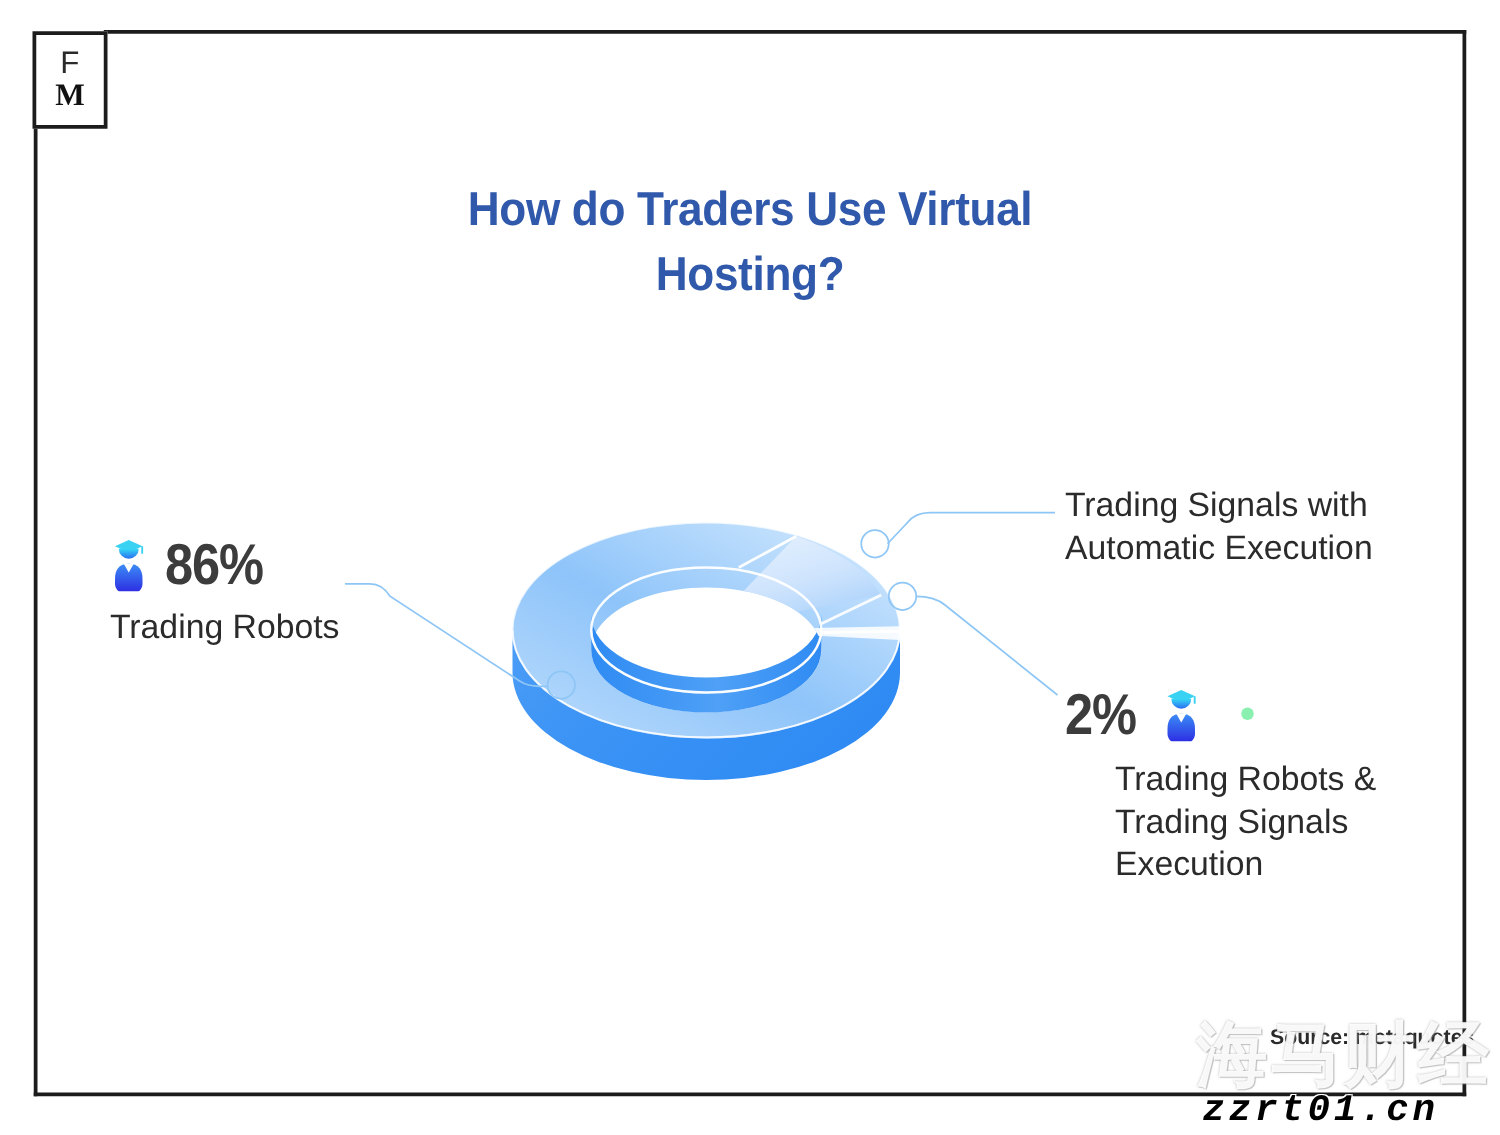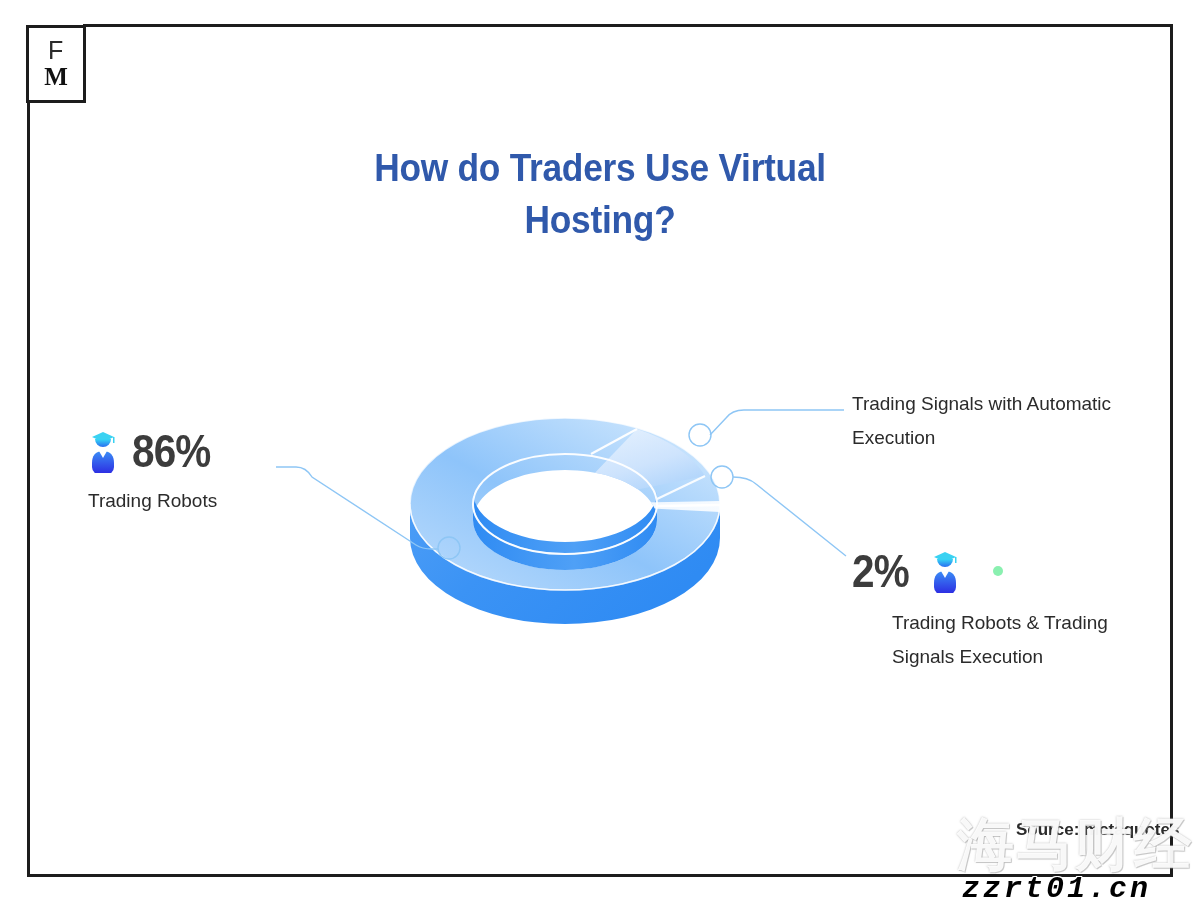--- a/index.html
+++ b/index.html
@@ -33,21 +33,21 @@
 
   
   .connectors{position:absolute;left:0;top:0;width:1200px;height:908px;pointer-events:none;}
 
   
   .label{position:absolute;}
   .lab-row{display:flex;align-items:center;gap:14px;}
   .pct{color:#3c3c3c;font-weight:700;font-size:46px;line-height:46px;
        font-family:"Liberation Sans",sans-serif;letter-spacing:-1px;
        transform:scaleX(.88);transform-origin:left center;white-space:nowrap;}
-  .desc{color:#2b2b2b;font-size:19px;line-height:34px;font-weight:400;
+  .desc{color:#2b2b2b;font-size:27px;line-height:34px;font-weight:400;
         font-family:"Liberation Sans",sans-serif;}
 
   .l-left{left:88px;top:428px;width:270px;}
   .l-left .lab-row{justify-content:flex-start;}
   .l-left .desc{margin-top:10px;text-align:left;}
 
   .l-12{left:852px;top:375px;width:300px;}
   .l-12 .desc{margin-top:12px;}
   .l-2{left:852px;top:548px;width:320px;}
   .l-2 .desc{margin-top:12px;margin-left:40px;}

